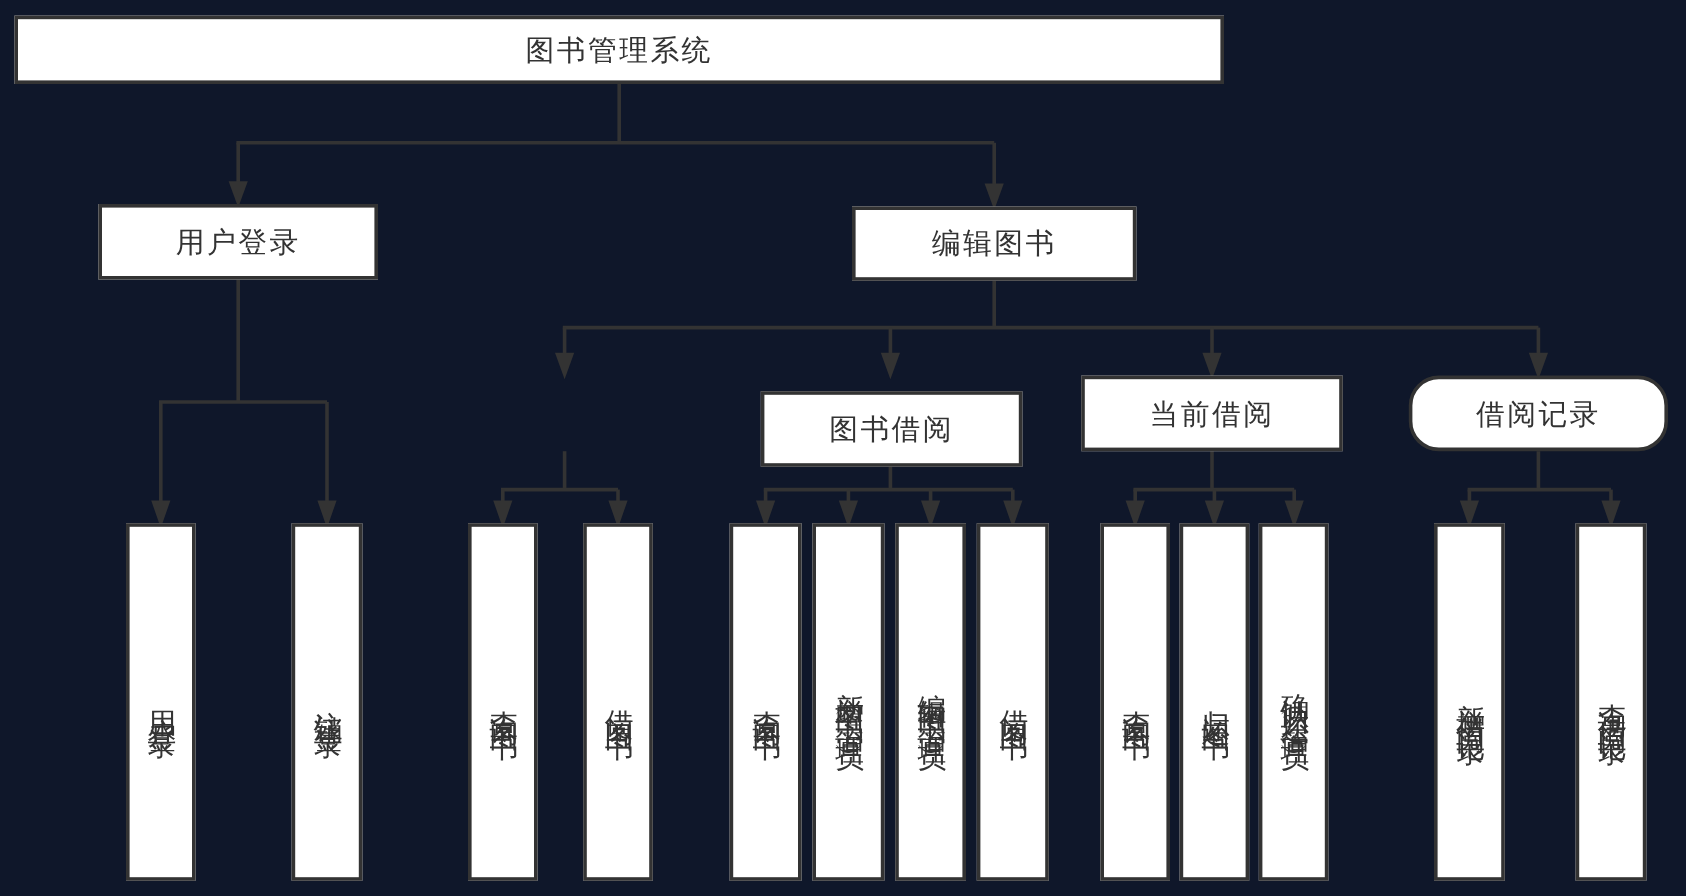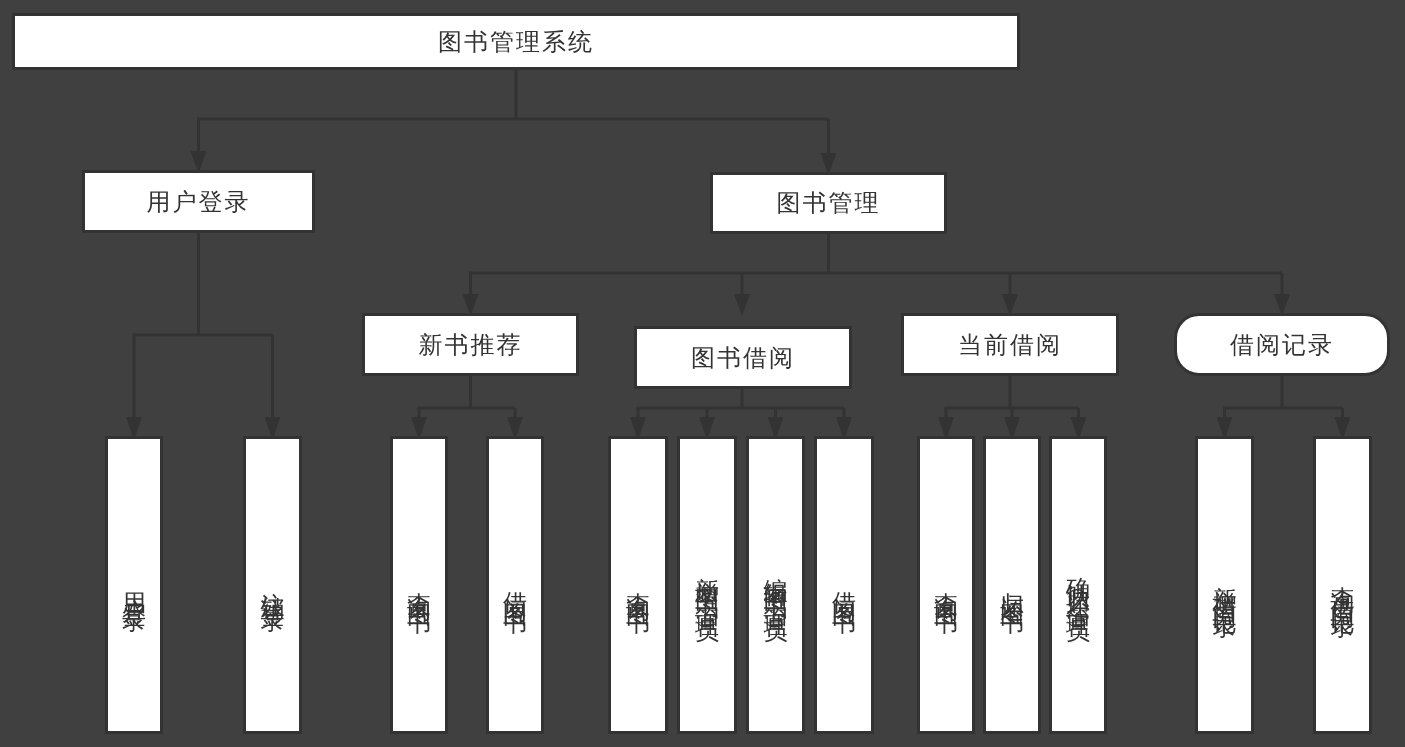--- a/index.html
+++ b/index.html
@@ -1,20 +1,20 @@
 <!DOCTYPE html>
 <html><head>
 <meta charset="utf-8">
 <style>
   html, body { margin: 0; padding: 0; background: #ffffff; }
   .canvas {
     position: relative;
     width: 1405px;
     height: 747px;
-    background: #404040;
+    background: #0f172a;
     font-family: "Liberation Sans", sans-serif;
     overflow: hidden;
   }
   .connectors {
     position: absolute;
     left: 0; top: 0;
     width: 1405px; height: 747px;
   }
   .box {
     position: absolute;
@@ -116,23 +116,22 @@
     <line x1="1223" y1="408" x2="1342.5" y2="408"></line>
     <line x1="1224.5" y1="408" x2="1224.5" y2="426"></line>
     <polygon points="1216.5,417 1232.5,417 1224.5,440"></polygon>
     <line x1="1342.5" y1="408" x2="1342.5" y2="426"></line>
     <polygon points="1334.5,417 1350.5,417 1342.5,440"></polygon>
   </svg>
 
   <div class="box hbox" style="left:12px; top:13px; width:1008px; height:57px;">图书管理系统</div>
 
   <div class="box hbox" style="left:82px; top:170px; width:233px; height:63px;">用户登录</div>
-  <div class="box hbox" style="left:710px; top:172px; width:237px; height:62px;">图书管理</div>
+  <div class="box hbox" style="left:710px; top:172px; width:237px; height:62px;">编辑图书</div>
 
-  <div class="box hbox" style="left:362px; top:313px; width:217px; height:63px;">新书推荐</div>
   <div class="box hbox" style="left:634px; top:326px; width:218px; height:63px;">图书借阅</div>
   <div class="box hbox" style="left:901px; top:313px; width:218px; height:63px;">当前借阅</div>
   <div class="box hbox" style="left:1174px; top:313px; width:216px; height:63px;border-radius:25px;">借阅记录</div>
 
   <div class="box" style="left:105px; top:436px; width:58px; height:298px;">
     <span class="vtext">用户登录</span>
   </div>
   <div class="box" style="left:243px; top:436px; width:59px; height:298px;">
     <span class="vtext">注销登录</span>
   </div>

